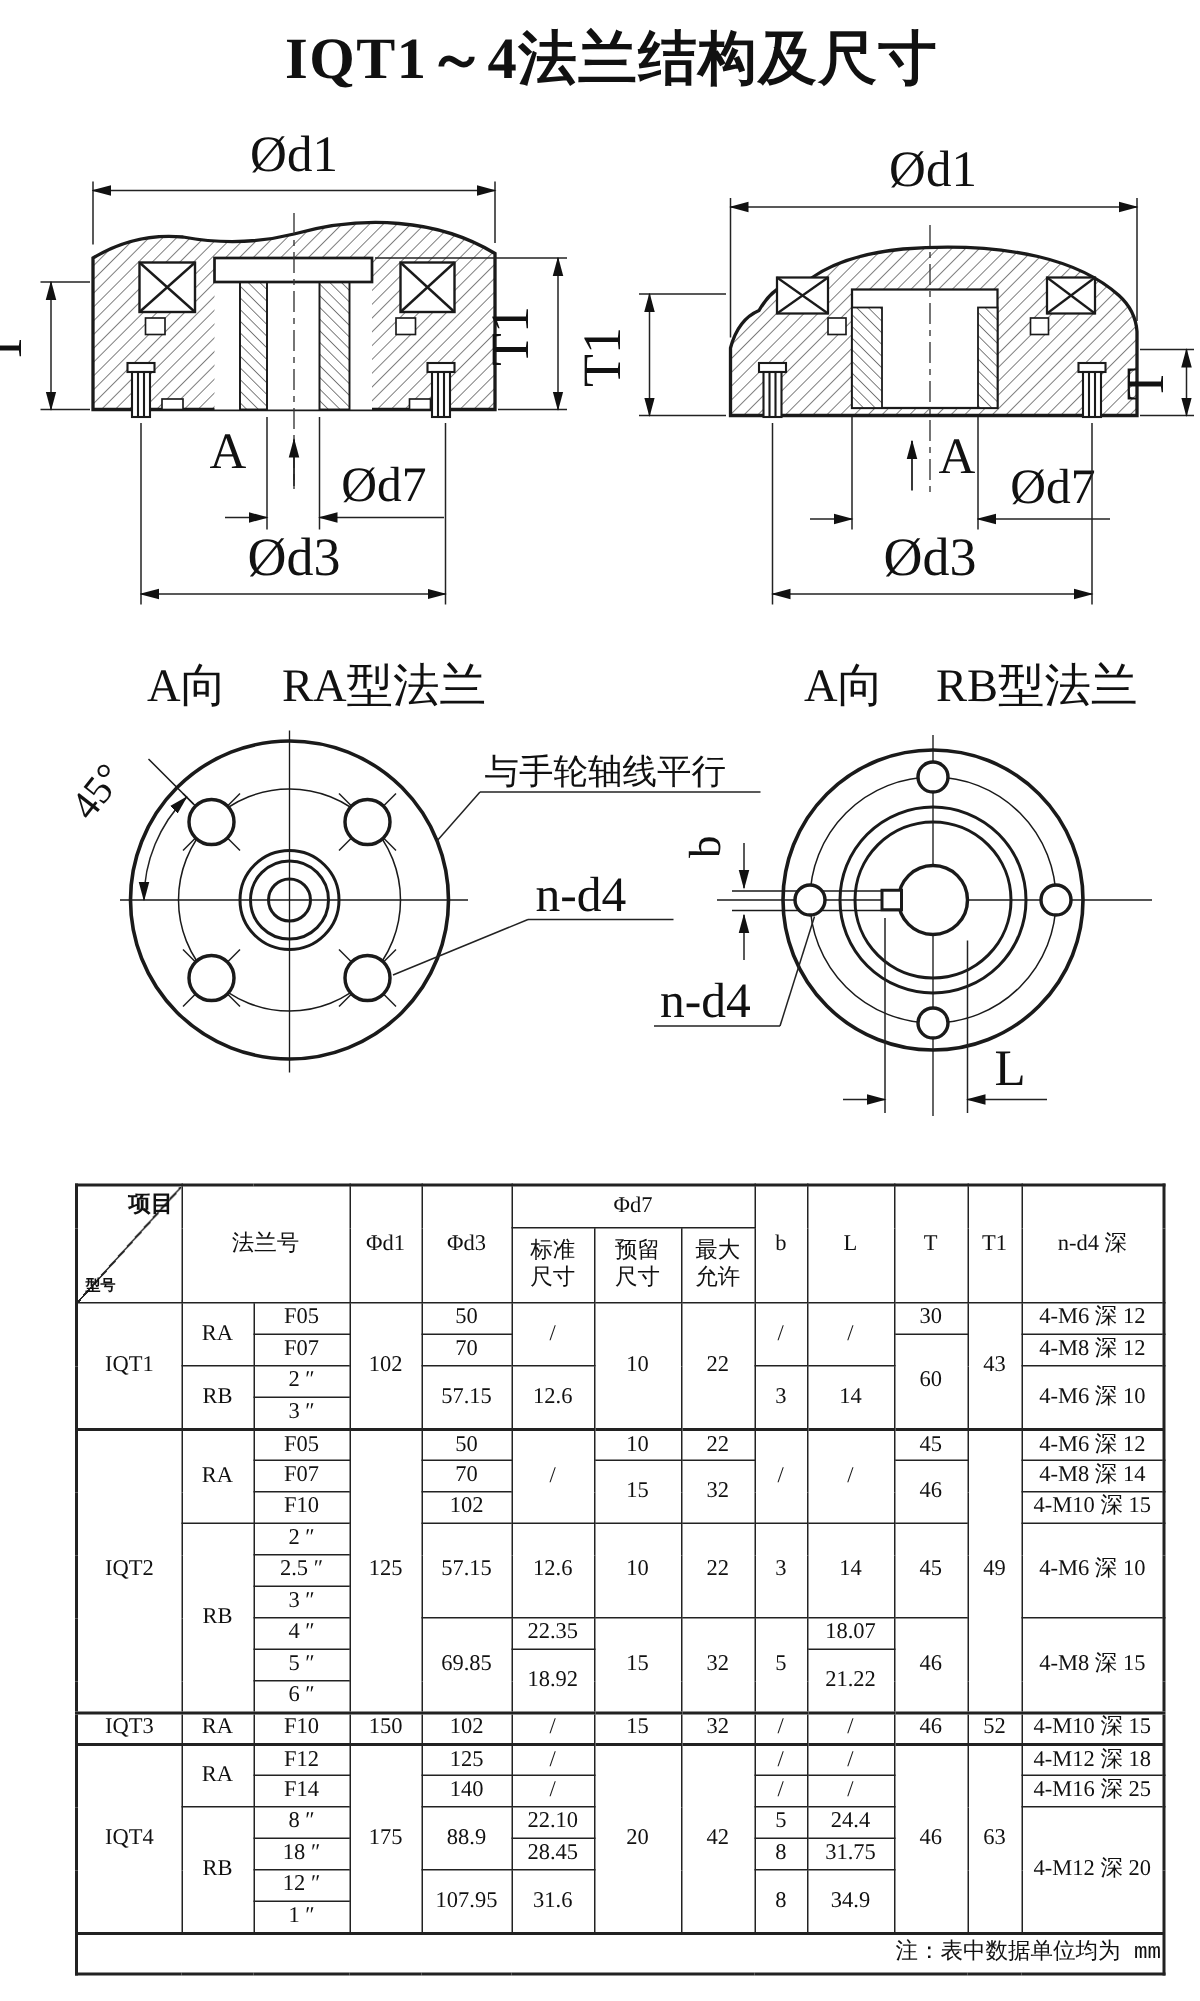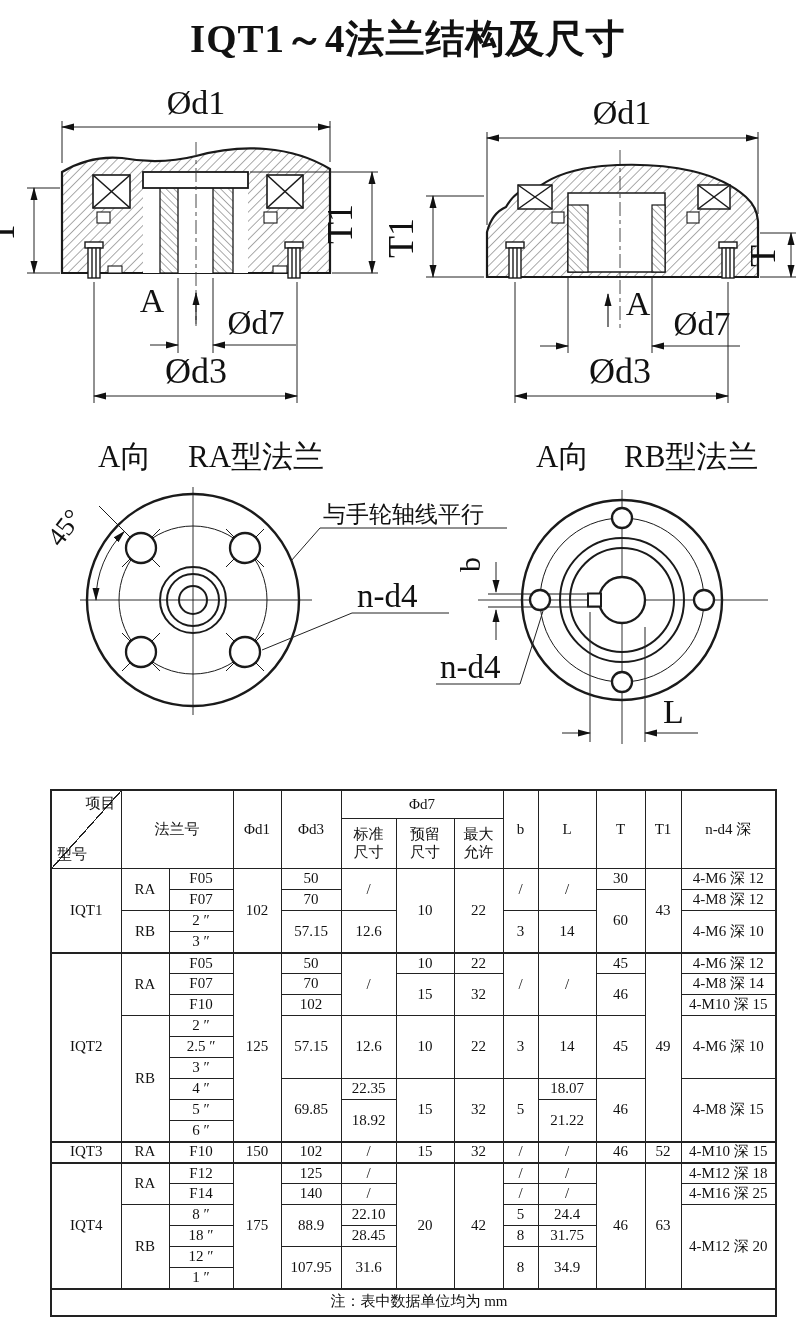--- a/index.html
+++ b/index.html
@@ -23,29 +23,30 @@
   .spec th,.spec td{
     border:1px solid #222;text-align:center;vertical-align:middle;
     font-size:15px;font-weight:400;padding:0 1px;line-height:1.15;
     overflow:hidden;white-space:pre-line;
   }
   .spec thead tr.h1 th{height:27px;}
   .spec thead tr.h2 th{height:49px;margin-top:41px;}
   .spec tbody tr{height:21px;}
   .spec tbody tr.group-start td{border-top-width:2px;}
   .spec tfoot td{
-    height:25px;text-align:center;padding-left:12px;border-top-width:2px;
+    height:25px;text-align:right;padding-left:12px;border-top-width:2px;font-family:Liberation Mono, monospace;
   }
   th.corner{
     position:relative;padding:0;
     background:linear-gradient(to bottom right,
       transparent 49.4%, #222 49.4%, #222 50.6%, transparent 50.6%);
+    font-weight:bold;
   }
   th.corner .tr{position:absolute;top:4px;right:5px;font-size:15px;}
-  th.corner .bl{position:absolute;bottom:5px;left:5px;font-size:15px;}
+  th.corner .bl{position:absolute;bottom:5px;left:5px;font-size:10px;}
 </style>
 </head>
 <body>
 
 <div class="page-title">IQT1～4法兰结构及尺寸</div>
 
 <svg class="drawing" width="800" height="782" viewBox="0 0 800 782">
   <defs>
     <pattern id="hat" width="6.5" height="6.5" patternUnits="userSpaceOnUse" patternTransform="rotate(45)">
       <rect width="6.5" height="6.5" fill="#fff"></rect>

